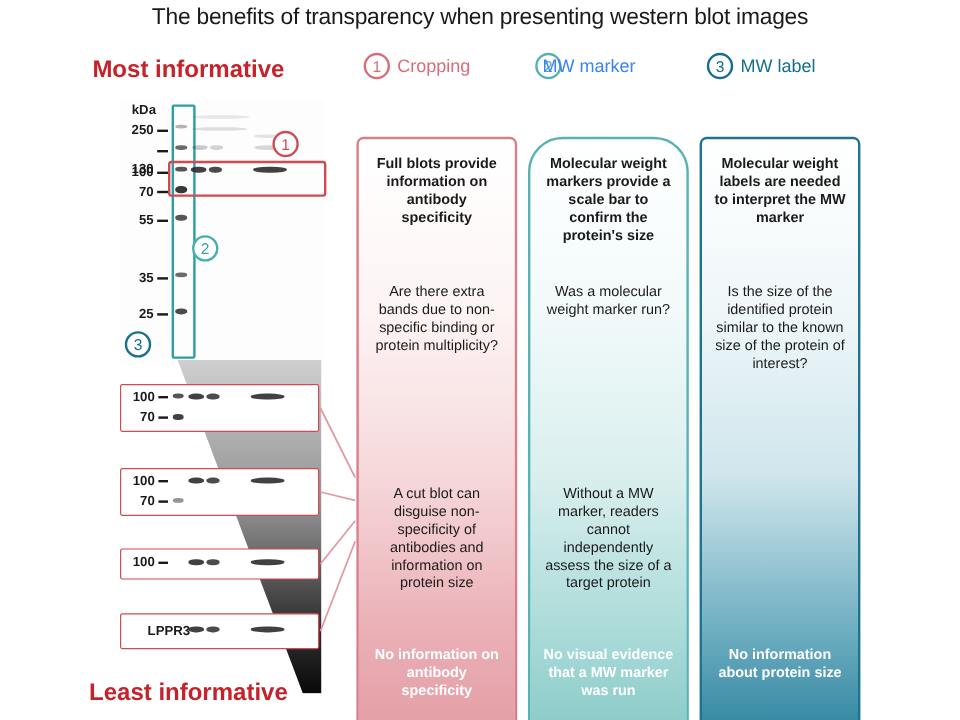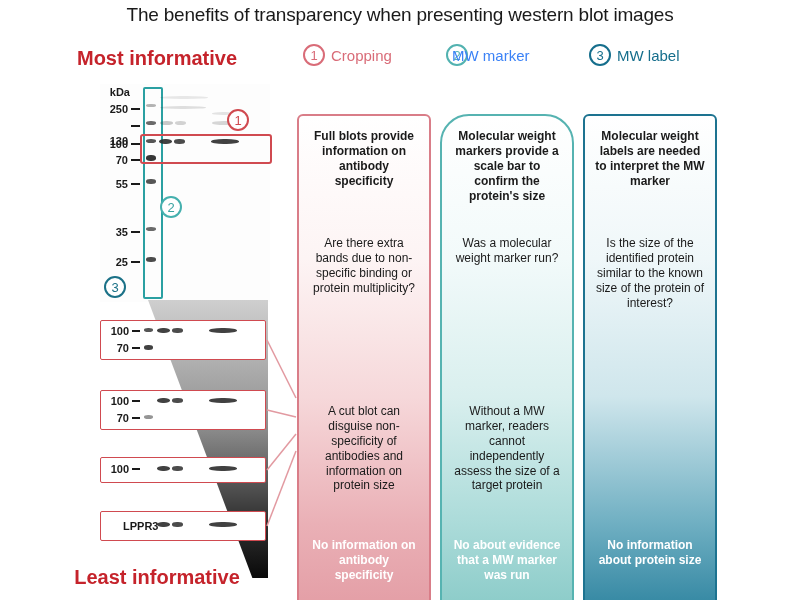--- a/index.html
+++ b/index.html
@@ -183,21 +183,21 @@
     <div class="tb tb-top">Full blots provide information on antibody specificity</div>
     <div class="tb tb-q">Are there extra bands due to non-specific binding or protein multiplicity?</div>
     <div class="tb tb-mid">A cut blot can disguise non-specificity of antibodies and information on protein size</div>
     <div class="tb tb-bot">No information on antibody specificity</div>
   </div>
 
   <div class="colbody cb2" style="left:440px;">
     <div class="tb tb-top">Molecular weight markers provide a scale bar to confirm the protein's size</div>
     <div class="tb tb-q">Was a molecular weight marker run?</div>
     <div class="tb tb-mid">Without a MW marker, readers cannot independently assess the size of a target protein</div>
-    <div class="tb tb-bot">No about evidence that a MW marker was run</div>
+    <div class="tb tb-bot">No visual evidence that a MW marker was run</div>
   </div>
 
   <div class="colbody cb3" style="left:583px;">
     <div class="tb tb-top">Molecular weight labels are needed to interpret the MW marker</div>
     <div class="tb tb-q">Is the size of the identified protein similar to the known size of the protein of interest?</div>
     <div class="tb tb-bot">No information about protein size</div>
   </div>
 
 </div>
 

